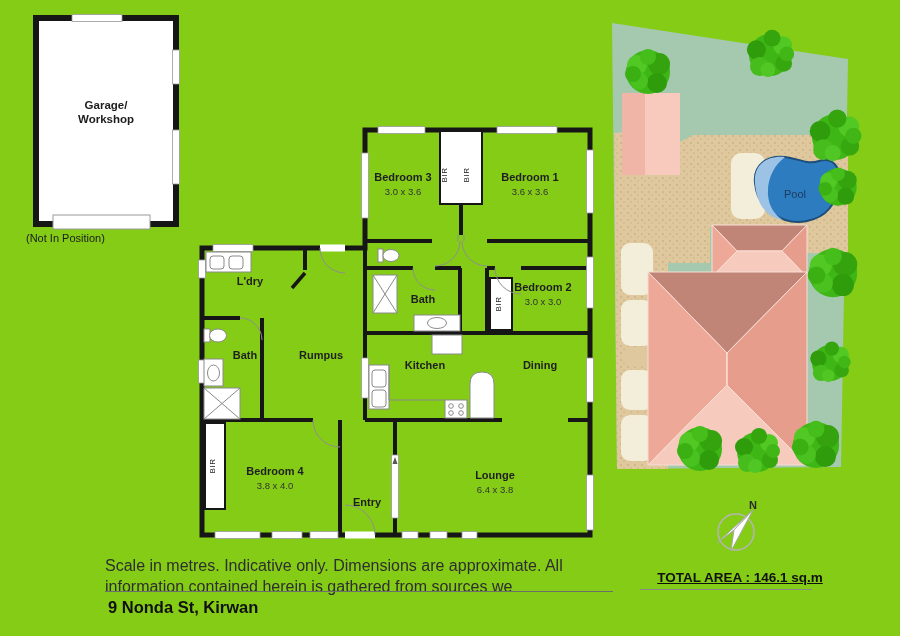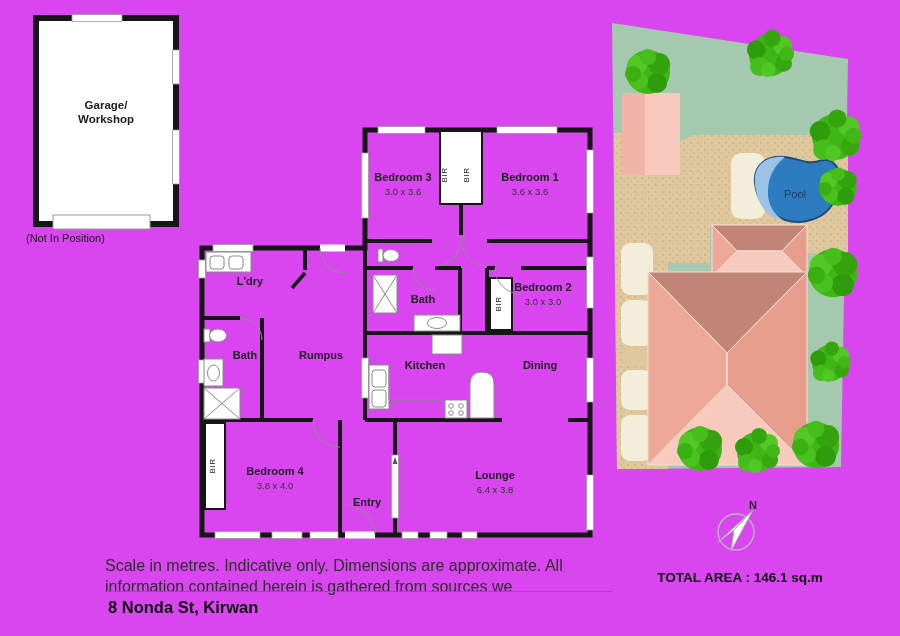--- a/index.html
+++ b/index.html
@@ -1,36 +1,36 @@
 <!DOCTYPE html>
 <html><head>
 <meta charset="utf-8">
 <style>
   html,body{margin:0;padding:0;background:#ffffff;}
   .page{
-    position:relative;width:900px;height:636px;background:#d946ef;overflow:hidden;
+    position:relative;width:900px;height:636px;background:#84cc16;overflow:hidden;
     font-family:"Liberation Sans", sans-serif;color:#1d1d1d;
   }
   .abs{position:absolute;}
   svg text{font-family:"Liberation Sans", sans-serif;}
   .room-name{font-size:11px;font-weight:bold;fill:#1f1f1f;}
   .room-dims{font-size:9.5px;fill:#333;}
   .bir-label{font-size:8px;fill:#222;letter-spacing:.5px;}
   .wall{stroke:#161616;fill:none;}
   .thinfix{stroke:#8a8a8a;stroke-width:1;fill:#ffffff;}
   .fixline{stroke:#8a8a8a;stroke-width:1;fill:none;}
   .win{fill:#ffffff;stroke:#9a9a9a;stroke-width:0.8;}
   .doorgap{fill:#ffffff;}
   .arc{stroke:#8f8f8f;stroke-width:1;fill:none;}
   .closet{stroke:#161616;stroke-width:2;fill:#ffffff;}
   .garage-label{font-size:11.5px;font-weight:bold;text-align:center;line-height:1.25;color:#1c1c1c;}
   .garage-note{font-size:11px;text-align:left;color:#1c1c1c;}
   .disclaimer{font-size:16px;line-height:1.3;color:#2e2e2e;}
   .rule{background:#6e6e6e;height:1px;}
-  .total-area{font-size:13.5px;font-weight:bold;color:#101010;text-align:center;}
+  .total-area{font-size:13.5px;font-weight:bold;color:#101010;text-align:center;text-decoration:underline;}
   .address{font-size:16.5px;font-weight:bold;color:#101010;}
   .pool-text{font-size:11px;fill:#1c3b5e;}
   .north-text{font-size:11px;font-weight:bold;fill:#2a2a2a;}
 </style>
 </head>
 <body>
 
 <div class="page">
 
   <svg class="abs" style="left:30px;top:12px;" width="160" height="250" viewBox="0 0 160 250">
@@ -270,14 +270,14 @@
   </svg>
 
   <div class="abs disclaimer" style="left:105px;top:556px;width:520px;">
     <div>Scale in metres. Indicative only. Dimensions are approximate. All information contained herein is gathered from sources we</div>
   </div>
   <div class="abs rule" style="left:105px;top:591px;width:508px;"></div>
 
   <div class="abs total-area" style="left:640px;top:570px;width:200px;">TOTAL AREA : 146.1 sq.m</div>
   <div class="abs rule" style="left:640px;top:589px;width:172px;background:#8a8a8a;"></div>
 
-  <div class="abs address" style="left:108px;top:598px;">8 Nonda St, Kirwan</div>
+  <div class="abs address" style="left:108px;top:598px;">9 Nonda St, Kirwan</div>
 </div>
 
 </body></html>

